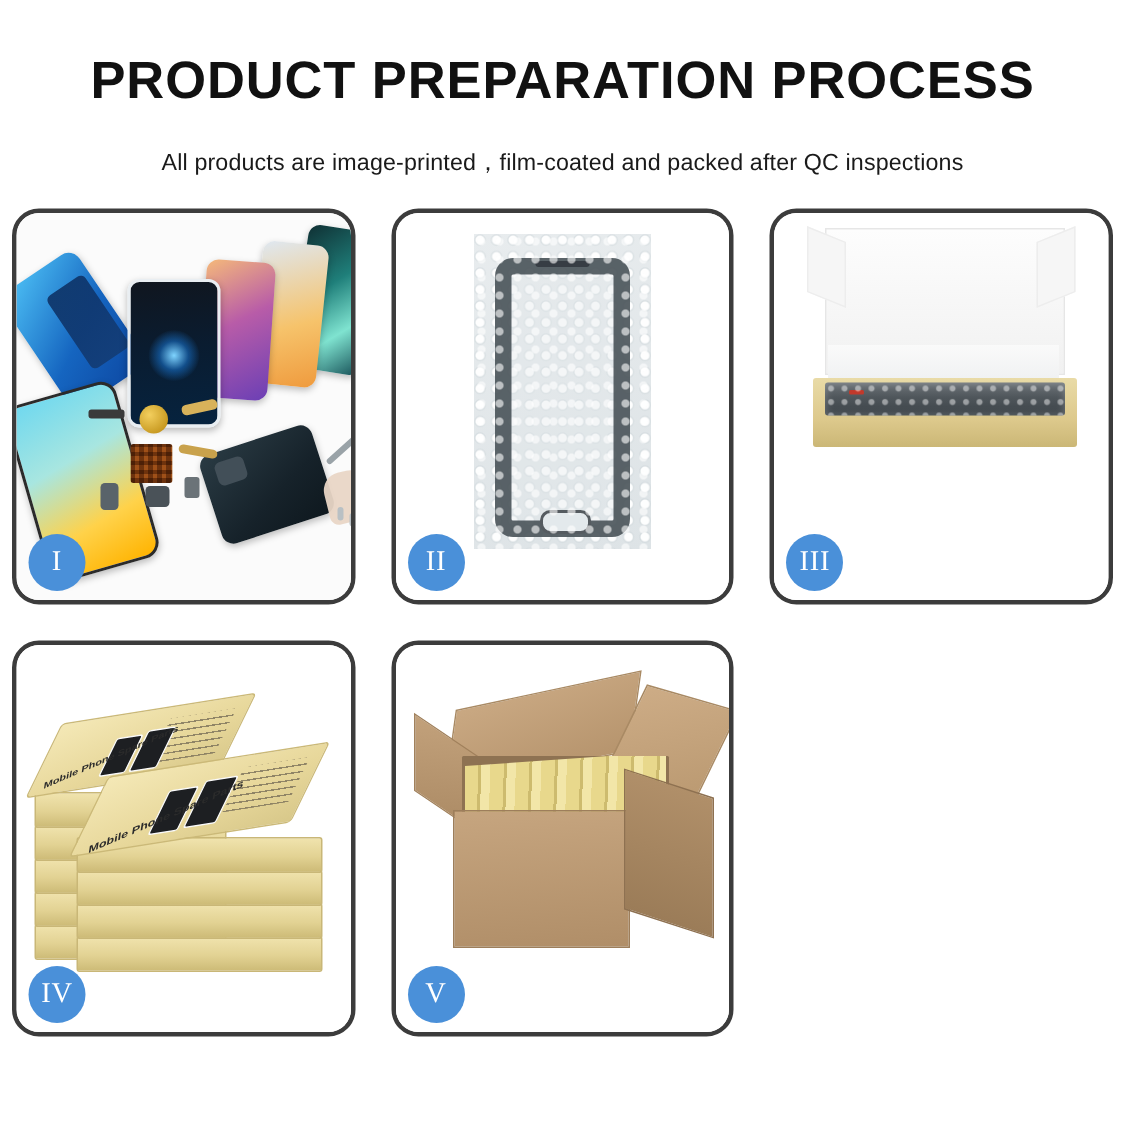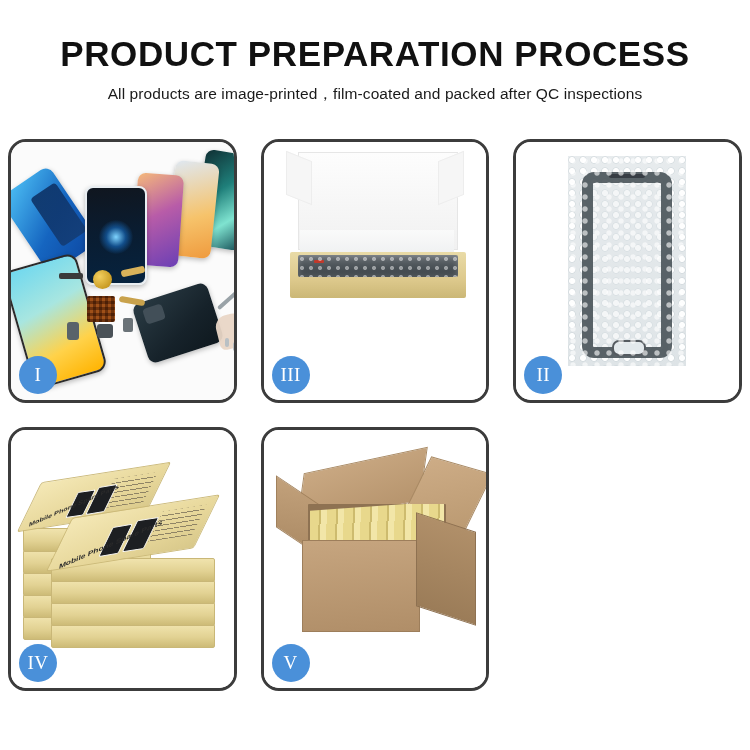--- a/index.html
+++ b/index.html
@@ -10,21 +10,21 @@
   }
   .page{position:relative;width:750px;height:544px;}
 
   
   .header{padding-top:36px;text-align:center;}
   .title{
     font-size:35px;font-weight:700;color:#111111;
     letter-spacing:.6px;line-height:1.05;white-space:nowrap;
   }
   .subtitle{
-    margin-top:11px;font-size:15.5px;color:#1a1a1a;
+    margin-top:25px;font-size:15.5px;color:#1a1a1a;
     letter-spacing:.1px;white-space:nowrap;
   }
 
   
   .grid{
     position:absolute;left:8px;top:139px;
     width:734px;height:552px;
     display:grid;grid-template-columns:repeat(3,1fr);
     grid-template-rows:repeat(2,1fr);
     column-gap:24px;row-gap:24px;
@@ -308,47 +308,47 @@
         <div class="chip" style="left:112px;top:176px;width:10px;height:14px;border-radius:2px;background:#6b7378;"></div>
         <div class="tool"></div>
         <div class="hand"></div>
         <div class="screw" style="left:214px;top:196px;"></div>
         <div class="screw" style="left:222px;top:200px;"></div>
       </div>
       <div class="badge">I</div>
     </div>
 
     <div class="panel">
+      <div class="stage p2">
+        <div class="bubble-sheet">
+          <div class="glass-panel">
+            <div class="home-btn"></div>
+          </div>
+          <div class="bubble-overlay"></div>
+        </div>
+      </div>
+      <div class="badge">II</div>
+    </div>
+
+    <div class="panel">
       <div class="stage p3">
         <div class="lid-back"></div>
         <div class="lid-flap-l"></div>
         <div class="lid-flap-r"></div>
         <div class="foam"></div>
         <div class="box-body">
           <div class="box-inner">
             <div class="red-mark"></div>
           </div>
         </div>
       </div>
       <div class="badge">III</div>
     </div>
 
     <div class="panel">
-      <div class="stage p2">
-        <div class="bubble-sheet">
-          <div class="glass-panel">
-            <div class="home-btn"></div>
-          </div>
-          <div class="bubble-overlay"></div>
-        </div>
-      </div>
-      <div class="badge">II</div>
-    </div>
-
-    <div class="panel">
       <div class="stage p4">
         <div class="stack">
           <div class="slab slab-a" style="top:168px;"></div>
           <div class="slab slab-a" style="top:146px;"></div>
           <div class="slab slab-a" style="top:124px;"></div>
           <div class="slab slab-a" style="top:102px;"></div>
           <div class="slab slab-a" style="top:80px;"></div>
 
           <div class="lid-top lid-1">
             <div class="lid-lines"></div>

